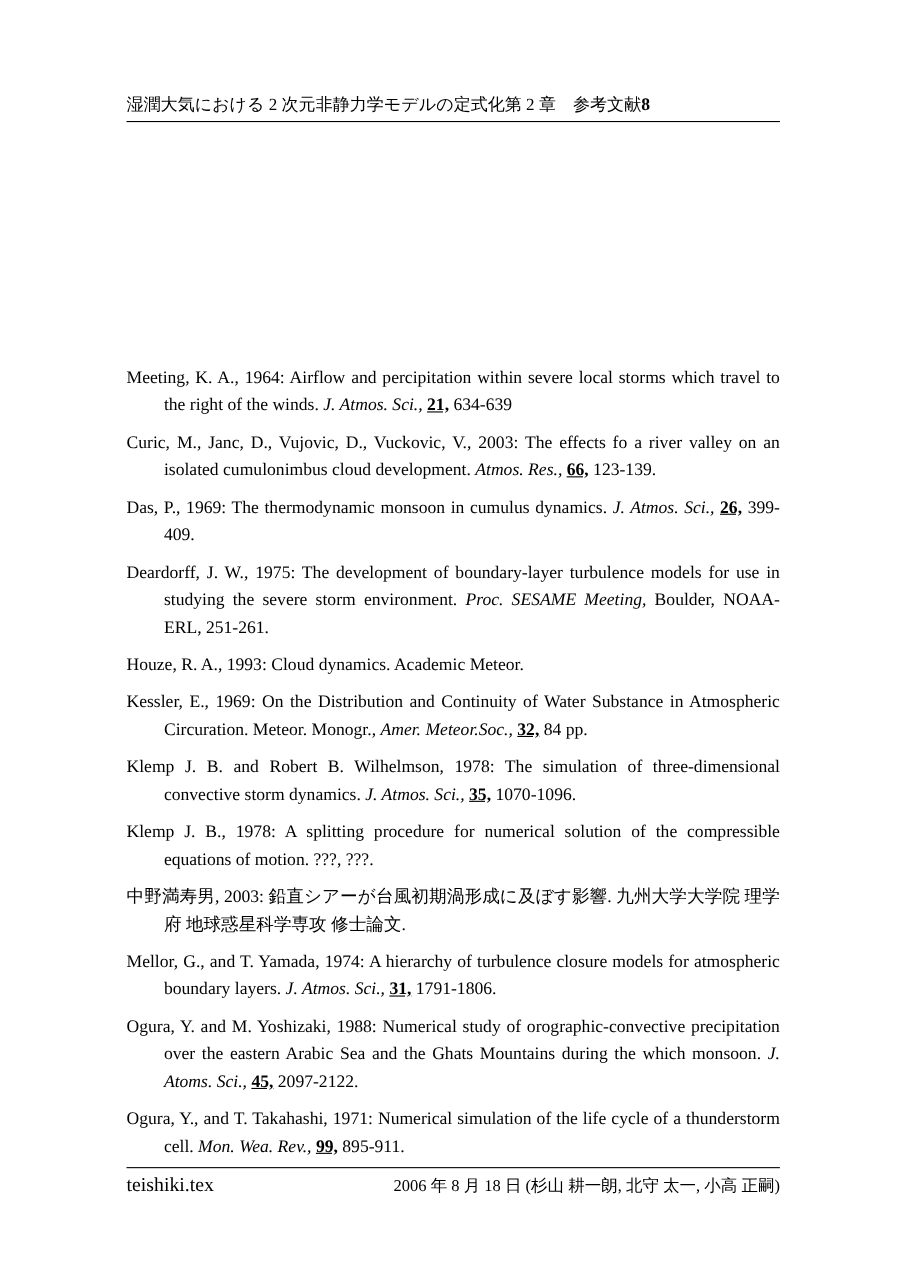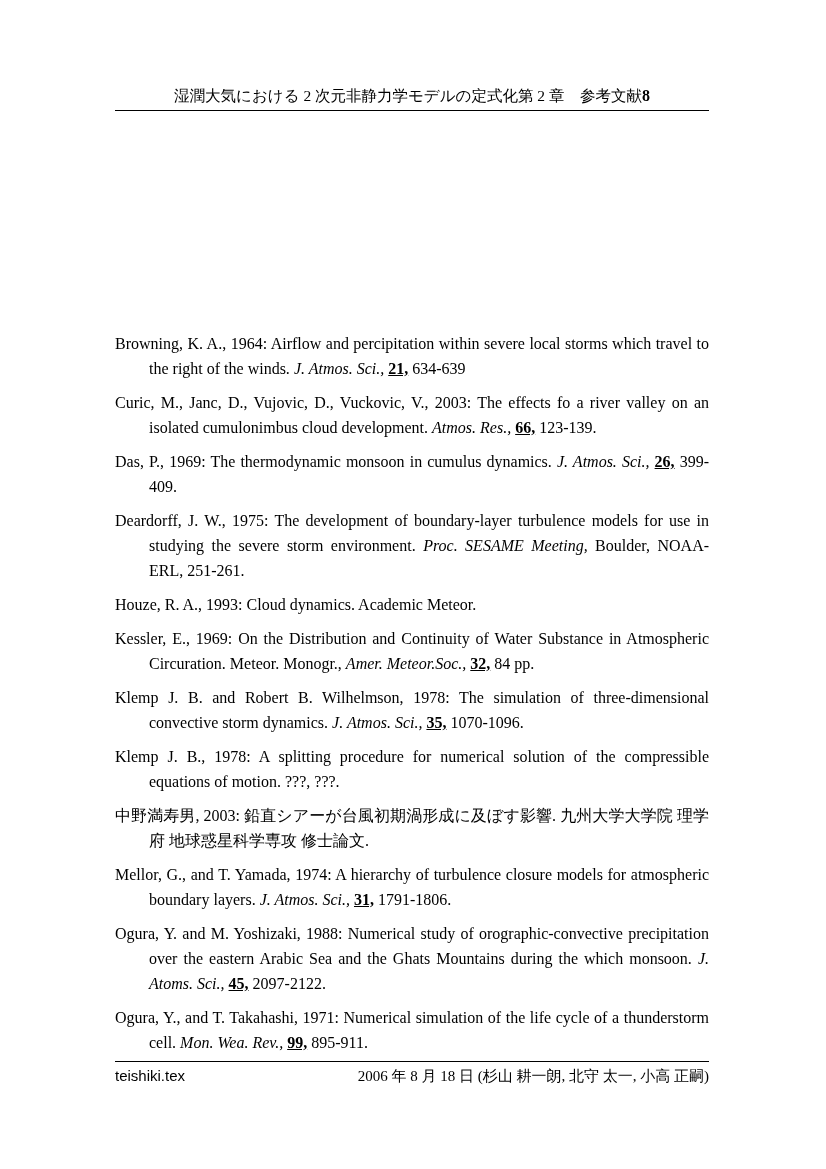--- a/index.html
+++ b/index.html
@@ -17,21 +17,21 @@
     overflow: hidden;
   }
 
   
   .running-header {
     position: absolute;
     top: 86px;
     left: 115px;
     width: 594px;
     display: flex;
-    justify-content: center;
+    justify-content: flex-start;
     align-items: baseline;
     font-size: 15.5px;
     line-height: 19px;
     padding-bottom: 5px;
     border-bottom: 1.3px solid #000;
   }
   .running-header .hdr-page {
     font-weight: bold;
     font-size: 16px;
   }
@@ -76,38 +76,38 @@
     left: 115px;
     width: 594px;
     border-top: 1.3px solid #000;
     padding-top: 5px;
     display: flex;
     justify-content: space-between;
     align-items: baseline;
     font-size: 15px;
   }
   .page-footer .footer-file {
-    font-family: Liberation Sans, sans-serif;
-    font-size: 15px;
+    font-family: Liberation Serif, serif;
+    font-size: 18px;
   }
 </style>
 </head>
 <body>
 
 <div class="page">
 
   <div class="running-header">
     <span class="hdr-left">湿潤大気における 2 次元非静力学モデルの定式化</span>
     <span class="hdr-chapter">第 2 章　参考文献</span>
     <span class="hdr-page">8</span>
   </div>
 
 
   <div class="references">
-      <p class="reference"><span class="seg-n">Browning, K. A., 1964: Airflow and percipitation within severe local storms which travel to the right of the winds. </span><span class="seg-i">J. Atmos. Sci.,</span><span class="seg-n"> </span><span class="seg-b">21,</span><span class="seg-n"> 634-639</span></p>
+      <p class="reference"><span class="seg-n">Meeting, K. A., 1964: Airflow and percipitation within severe local storms which travel to the right of the winds. </span><span class="seg-i">J. Atmos. Sci.,</span><span class="seg-n"> </span><span class="seg-b">21,</span><span class="seg-n"> 634-639</span></p>
       <p class="reference"><span class="seg-n">Curic, M., Janc, D., Vujovic, D., Vuckovic, V., 2003: The effects fo a river valley on an isolated cumulonimbus cloud development. </span><span class="seg-i">Atmos. Res.,</span><span class="seg-n"> </span><span class="seg-b">66,</span><span class="seg-n"> 123-139.</span></p>
       <p class="reference"><span class="seg-n">Das, P., 1969: The thermodynamic monsoon in cumulus dynamics. </span><span class="seg-i">J. Atmos. Sci.,</span><span class="seg-n"> </span><span class="seg-b">26,</span><span class="seg-n"> 399-409.</span></p>
       <p class="reference"><span class="seg-n">Deardorff, J. W., 1975: The development of boundary-layer turbulence models for use in studying the severe storm environment. </span><span class="seg-i">Proc. SESAME Meeting,</span><span class="seg-n"> Boulder, NOAA-ERL, 251-261.</span></p>
       <p class="reference"><span class="seg-n">Houze, R. A., 1993: Cloud dynamics. Academic Meteor.</span></p>
       <p class="reference"><span class="seg-n">Kessler, E., 1969: On the Distribution and Continuity of Water Substance in Atmospheric Circuration. Meteor. Monogr., </span><span class="seg-i">Amer. Meteor.Soc.,</span><span class="seg-n"> </span><span class="seg-b">32,</span><span class="seg-n"> 84 pp.</span></p>
       <p class="reference"><span class="seg-n">Klemp J. B. and Robert B. Wilhelmson, 1978: The simulation of three-dimensional convective storm dynamics. </span><span class="seg-i">J. Atmos. Sci.,</span><span class="seg-n"> </span><span class="seg-b">35,</span><span class="seg-n"> 1070-1096.</span></p>
       <p class="reference"><span class="seg-n">Klemp J. B., 1978: A splitting procedure for numerical solution of the compressible equations of motion. ???, ???.</span></p>
       <p class="reference"><span class="seg-n">中野満寿男, 2003: 鉛直シアーが台風初期渦形成に及ぼす影響. 九州大学大学院 理学府 地球惑星科学専攻 修士論文.</span></p>
       <p class="reference"><span class="seg-n">Mellor, G., and T. Yamada, 1974: A hierarchy of turbulence closure models for atmospheric boundary layers. </span><span class="seg-i">J. Atmos. Sci.,</span><span class="seg-n"> </span><span class="seg-b">31,</span><span class="seg-n"> 1791-1806.</span></p>
       <p class="reference"><span class="seg-n">Ogura, Y. and M. Yoshizaki, 1988: Numerical study of orographic-convective precipitation over the eastern Arabic Sea and the Ghats Mountains during the which monsoon. </span><span class="seg-i">J. Atoms. Sci.,</span><span class="seg-n"> </span><span class="seg-b">45,</span><span class="seg-n"> 2097-2122.</span></p>

